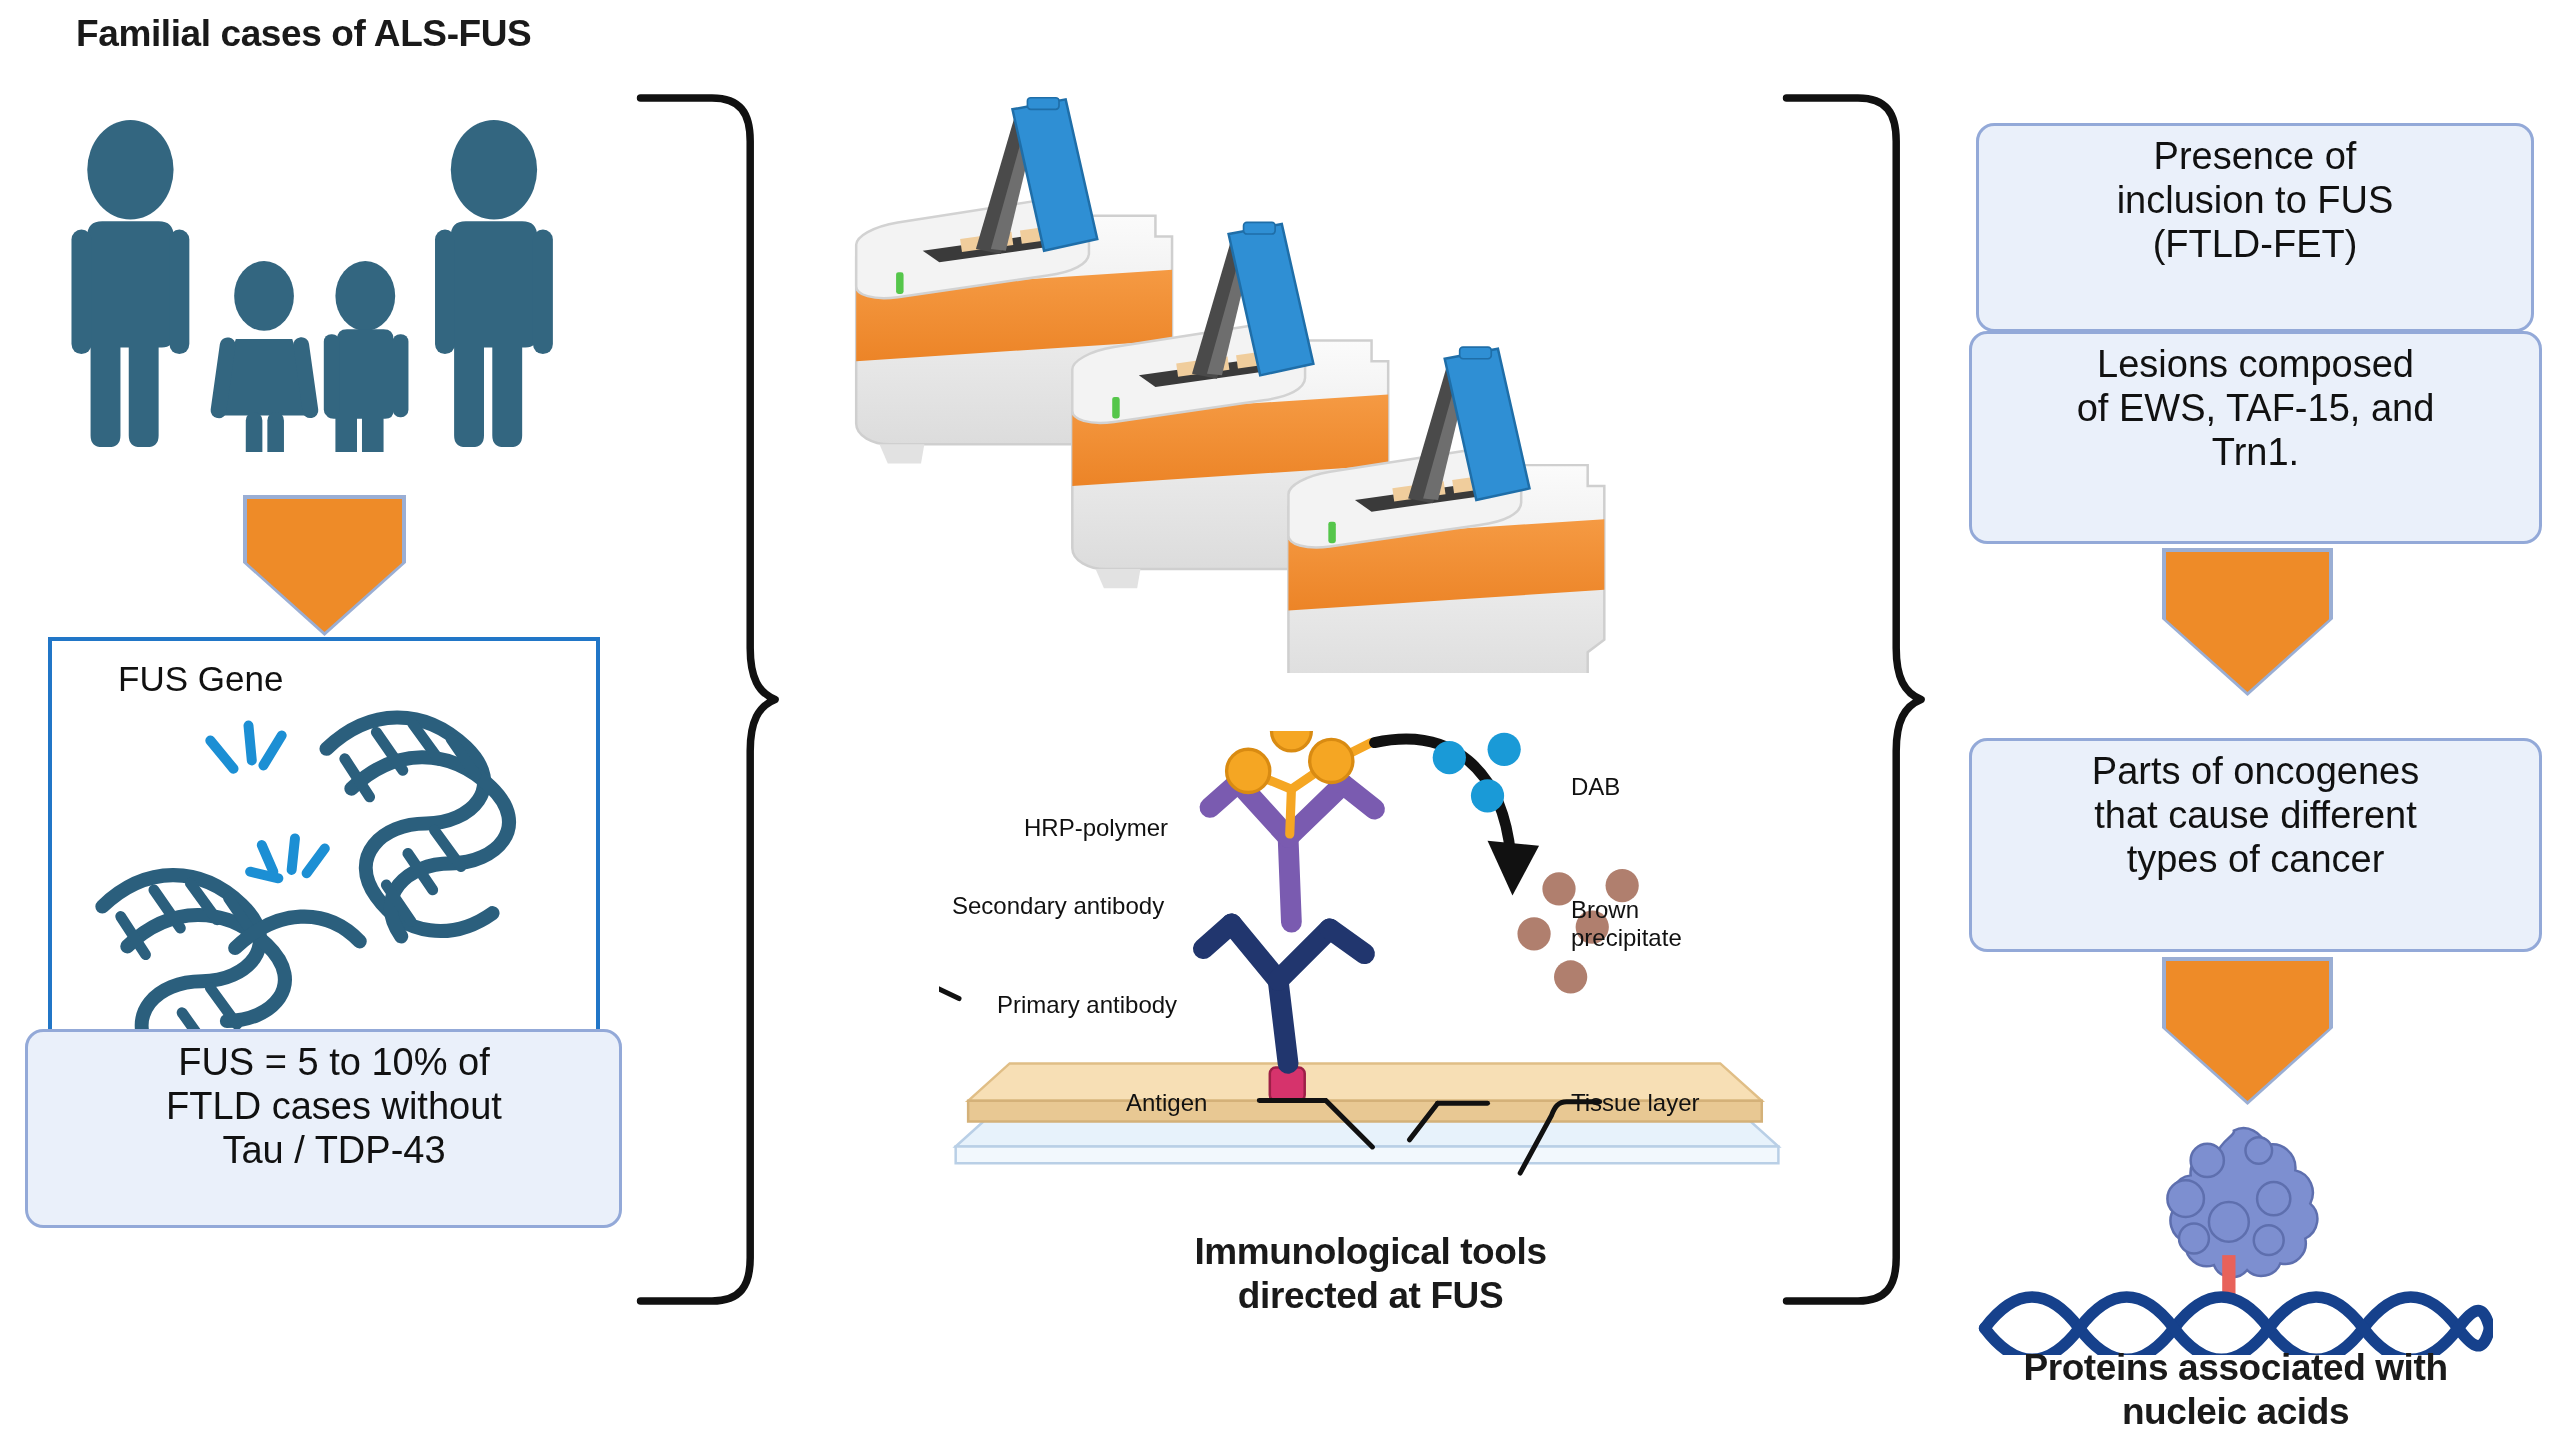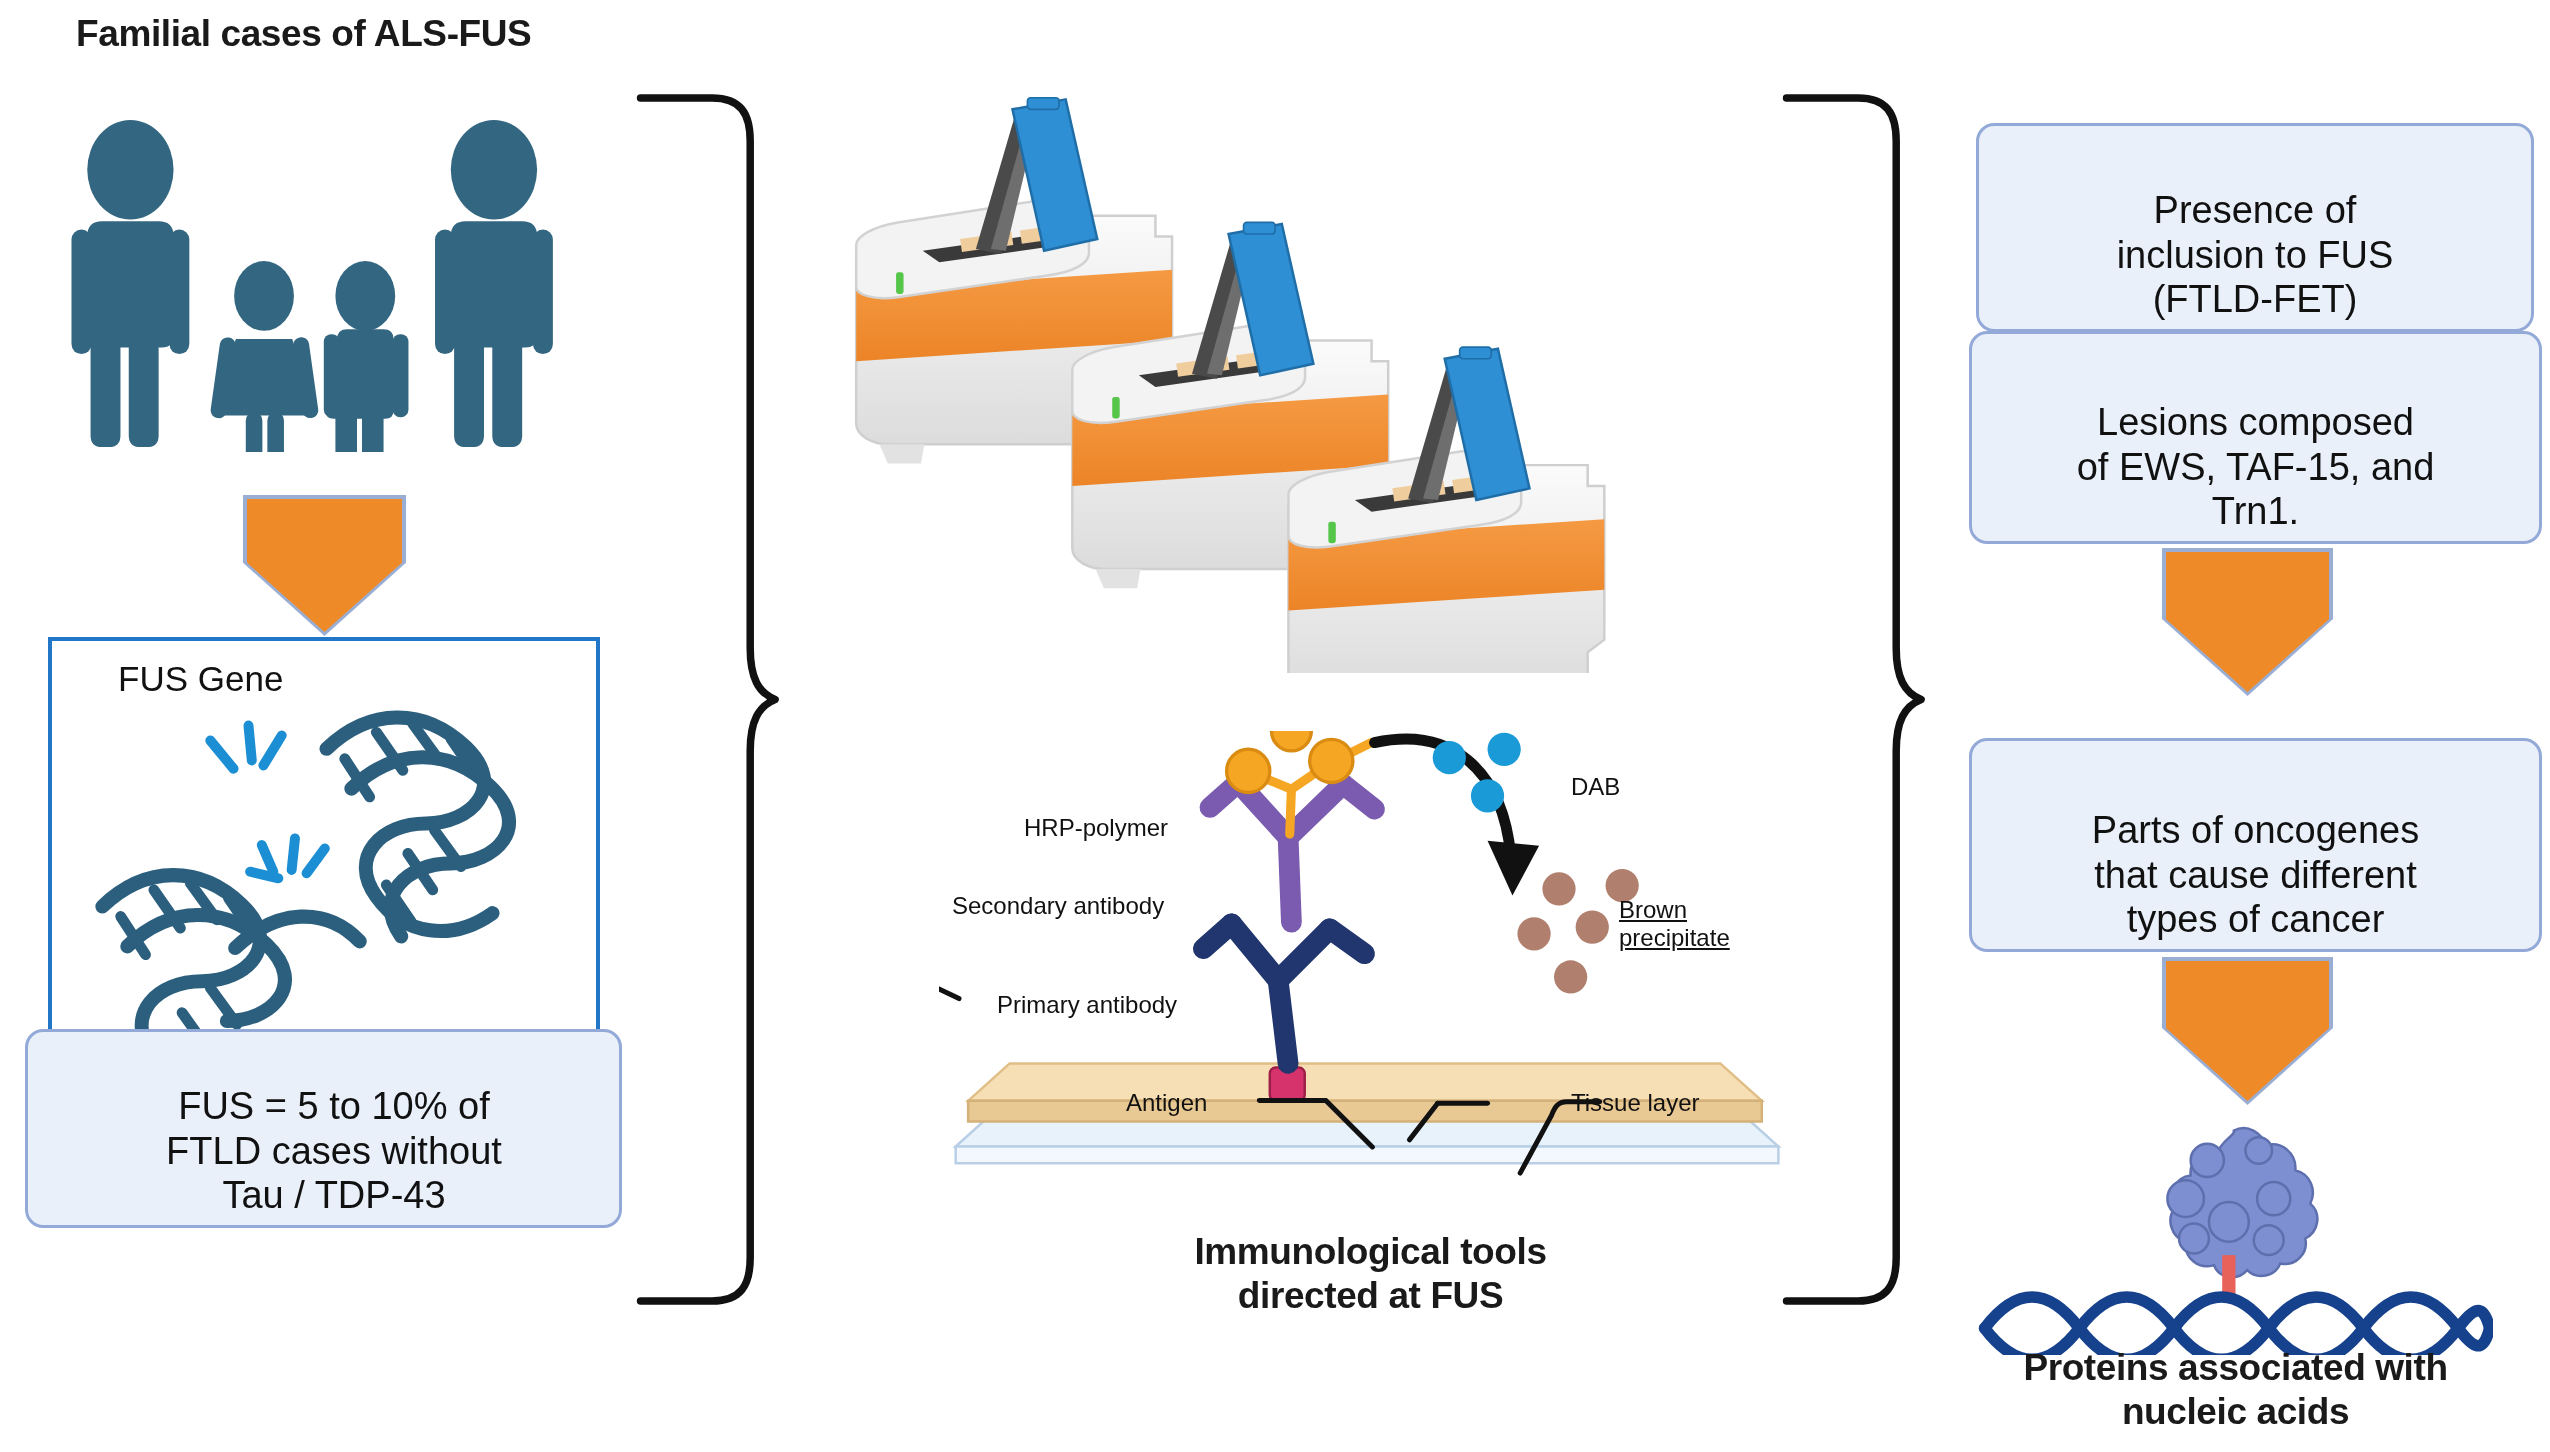--- a/index.html
+++ b/index.html
@@ -43,21 +43,21 @@
   
   .infobox {
     background: #eaf0fa;
     border: 3.3px solid #93a9d8;
     border-radius: 18.3px;
     color: #111;
     font-size: 38px;
     line-height: 1.16;
     text-align: center;
     display: flex;
-    align-items: flex-end;
+    align-items: flex-start;
     justify-content: center;
     padding: 8.3px 15px;
   }
   .infobox .txt { white-space: pre-line; }
 
   
   #fus-gene-box {
     left: 48px; top: 637px;
     width: 552px; height: 407px;
     background: #ffffff;
@@ -329,21 +329,21 @@
       </g>
     </svg>
   </div>
 
   <div class="abs ihc-label" style="left:1024px; top:814px;">HRP-polymer</div>
   <div class="abs ihc-label" style="left:952px; top:892px;">Secondary antibody</div>
   <div class="abs ihc-label" style="left:997px; top:991px;">Primary antibody</div>
   <div class="abs ihc-label" style="left:1126px; top:1089px;">Antigen</div>
   <div class="abs ihc-label" style="left:1571px; top:1089px;">Tissue layer</div>
   <div class="abs ihc-label" style="left:1571px; top:773px;">DAB</div>
-  <div class="abs ihc-label two" style="left:1619px; top:896px;text-decoration:underline;">Brown
+  <div class="abs ihc-label two" style="left:1571px; top:896px;">Brown
 precipitate</div>
 
   <svg class="abs" width="133" height="75" style="left:1256px; top:1082px;" viewBox="0 0 160 90">
     <path d="M4,22 L84,22 L140,78" stroke="#111" stroke-width="6" fill="none" stroke-linecap="round"></path>
   </svg>
 
   <svg class="abs" width="116" height="100" style="left:1487px; top:1080px;" viewBox="0 0 140 120">
     <path d="M136,26 L96,26 C86,26 82,32 78,42 L40,112" stroke="#111" stroke-width="6" fill="none" stroke-linecap="round"></path>
   </svg>
 

